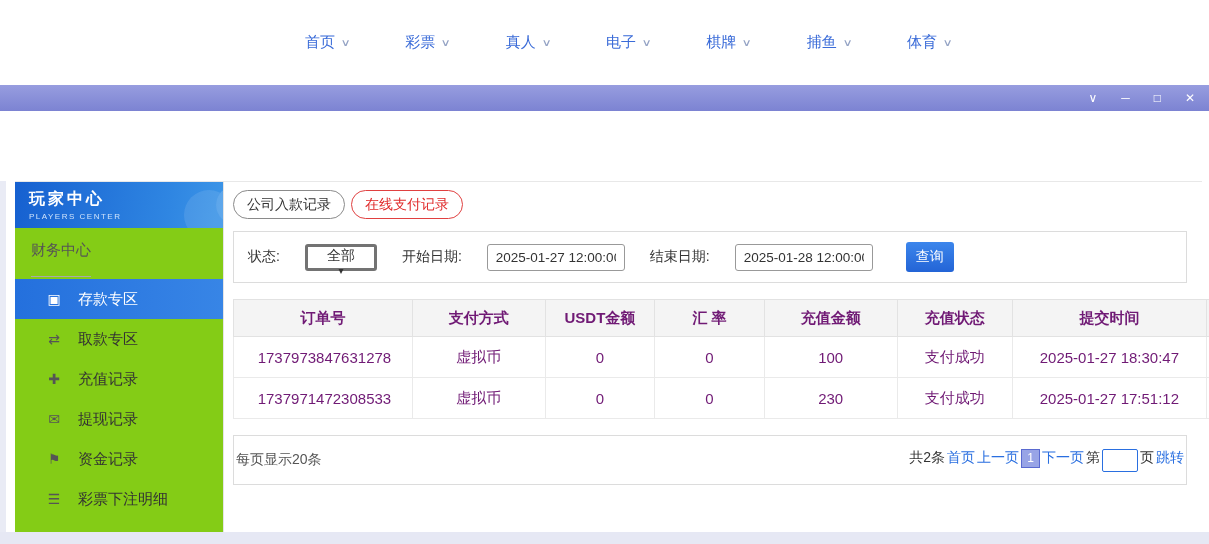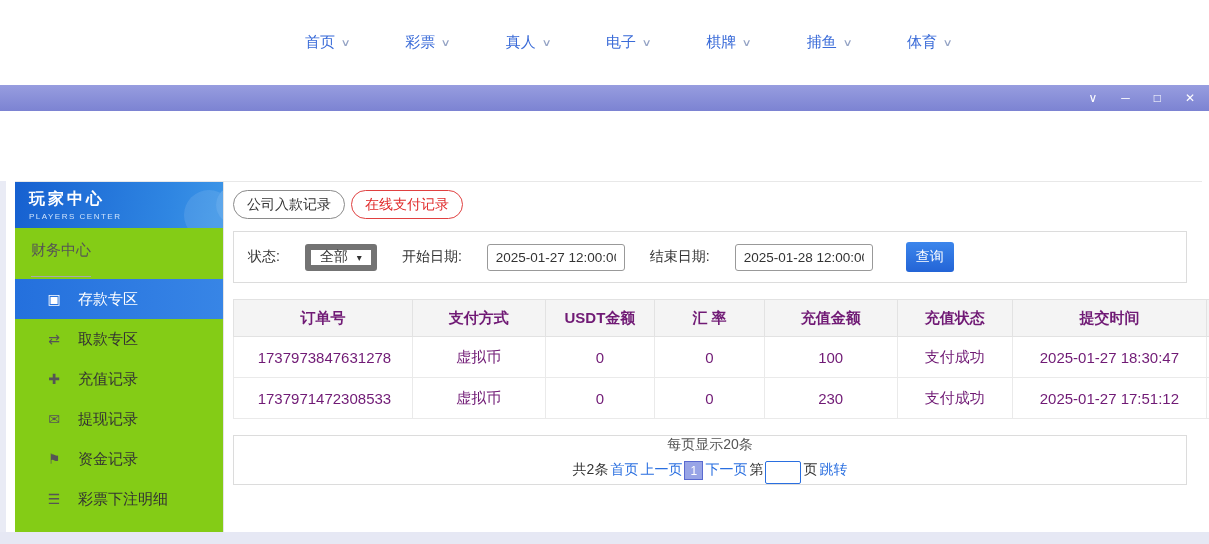--- a/index.html
+++ b/index.html
@@ -56,36 +56,36 @@
   
   .panel { position:absolute; left:223px; top:70px; width:979px; height:351px; background:#ffffff;
            border-top:1px solid #e8e8e8; border-left:1px solid #e4e4e4; padding:8px 0 0 9px; }
   .tabs { display:flex; gap:6px; margin-bottom:12px; }
   .tab { height:29px; border:1px solid #8a8a8a; border-radius:15px; padding:0 13px; background:#ffffff;
          font-size:14px; color:#333; display:flex; align-items:center; cursor:pointer; }
   .tab.active { border-color:#e04040; color:#e02a2a; }
 
   .filterbox { width:954px; height:52px; border:1px solid #dcdcdc; display:flex; align-items:center;
                padding:0 14px; gap:25px; font-size:14px; color:#333; margin-bottom:16px; }
-  .sel { width:72px; height:27px; border:6px solid #737373; border-radius:3px; background:#ffffff;
-         display:flex; align-items:center; justify-content:space-between; padding:0 9px; cursor:pointer; }
+  .sel { width:72px; height:27px; border:3px solid #737373; border-radius:3px; background:#ffffff;
+         display:flex; align-items:center; justify-content:space-between; padding:0 9px; cursor:pointer;flex-direction:column; }
   .sel .arr { font-size:10px; color:#333; }
   .fld { width:138px; height:27px; border:1px solid #999; border-radius:3px; padding:0 8px;
          font-size:13.5px; color:#333; font-family:"Liberation Sans","DejaVu Sans",sans-serif; }
   .btn-search { width:48px; height:30px; background:linear-gradient(180deg,#3c86ec,#2364d6); color:#ffffff;
                 border:none; border-radius:3px; font-size:14px; margin-left:8px; cursor:pointer; }
 
   table.grid { width:1102px; border-collapse:collapse; font-size:15px; color:#701a75; }
   .grid th { background:#f4f4f4; border:1px solid #e2e2e2; height:37px; font-weight:bold; text-align:center; }
   .grid td { border:1px solid #eaeaea; height:41px; text-align:center; }
   .grid td.ord { text-align:center; padding-left:3px; }
 
   .pagebar { width:954px; height:50px; border:1px solid #dcdcdc; margin-top:16px;
              display:flex; align-items:center; justify-content:space-between; padding:0 2px;
-             font-size:14px; color:#555;flex-direction:column; }
+             font-size:14px; color:#555; }
   .pg-right { display:flex; align-items:flex-start; gap:2px; color:#333; }
   .pg-link { color:#2a6fe0; cursor:pointer; }
   .pg-cur { min-width:19px; height:19px; background:#98a4e6; border:1px solid #5a6ad0; color:#ffffff;
             display:flex; align-items:center; justify-content:center; font-size:12px; }
   .pg-input { width:36px; height:23px; border:1px solid #2a6fe0; border-radius:2px; }
 </style>
 </head>
 <body>
 
 <div class="fragments">

